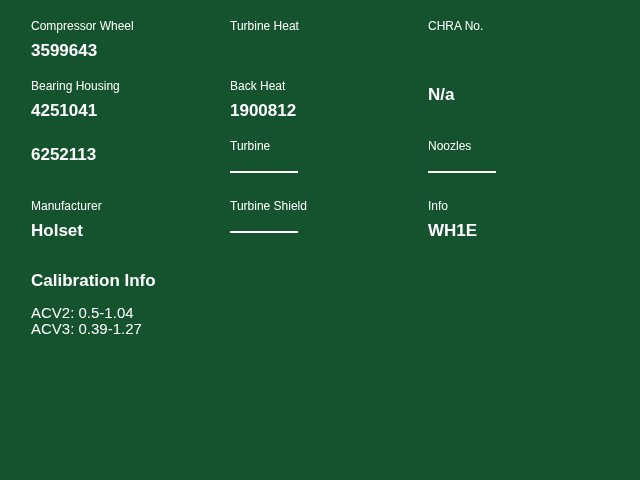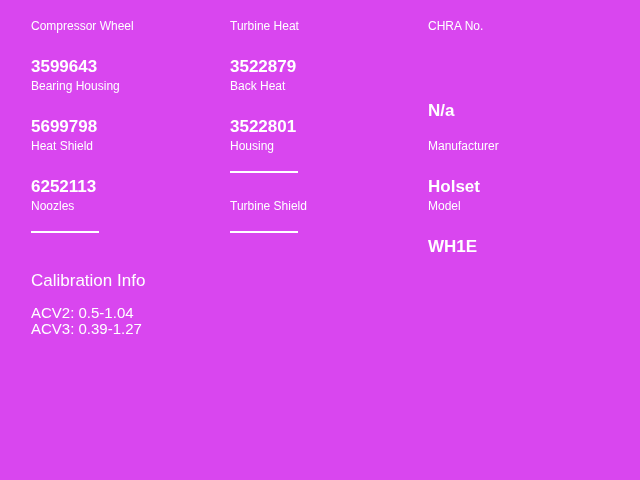--- a/index.html
+++ b/index.html
@@ -11,21 +11,21 @@
     width: 640px;
     height: 480px;
     overflow: hidden;
     font-family: "Liberation Sans", sans-serif;
     color: #ffffff;
   }
   .screen {
     position: relative;
     width: 640px;
     height: 480px;
-    background: #d946ef;
+    background: #14532d;
   }
   .fields-grid {
     position: absolute;
     top: 17px;
     left: 31px;
     display: grid;
     grid-template-columns: 199px 198px 182px;
     grid-auto-rows: 60px;
   }
   .cell { }
@@ -34,37 +34,37 @@
     font-weight: normal;
     color: #ffffff;
     line-height: 14px;
     padding-top: 2px;
     white-space: nowrap;
   }
   .field-value {
     font-size: 17px;
     font-weight: bold;
     color: #ffffff;
-    margin-top: 24px;
+    margin-top: 8px;
     white-space: nowrap;
   }
   .dash-line {
     width: 68px;
     height: 2px;
     background: #ffffff;
     margin-top: 18px;
   }
   .calibration {
     position: absolute;
     left: 31px;
     top: 271px;
   }
   .calibration-title {
     font-size: 17px;
-    font-weight: normal;
+    font-weight: bold;
     color: #ffffff;
     margin: 0 0 14px 0;
   }
   .calibration-line {
     font-size: 15px;
     font-weight: normal;
     color: #ffffff;
     line-height: 16px;
     white-space: nowrap;
   }
@@ -76,68 +76,66 @@
 
   <div class="fields-grid">
 
     <div class="cell">
       <div class="field-label">Compressor Wheel</div>
       <div class="field-value">3599643</div>
     </div>
 
     <div class="cell">
       <div class="field-label">Turbine Heat</div>
-      <div class="field-value">3522879</div>
     </div>
 
     <div class="cell">
       <div class="field-label">CHRA No.</div>
     </div>
 
     <div class="cell">
       <div class="field-label">Bearing Housing</div>
-      <div class="field-value">5699798</div>
+      <div class="field-value">4251041</div>
     </div>
 
     <div class="cell">
       <div class="field-label">Back Heat</div>
-      <div class="field-value">3522801</div>
+      <div class="field-value">1900812</div>
     </div>
 
     <div class="cell">
       <div class="field-value">N/a</div>
     </div>
 
     <div class="cell">
-      <div class="field-label">Heat Shield</div>
       <div class="field-value">6252113</div>
     </div>
 
     <div class="cell">
-      <div class="field-label">Housing</div>
+      <div class="field-label">Turbine</div>
+      <div class="dash-line"></div>
+    </div>
+
+    <div class="cell">
+      <div class="field-label">Noozles</div>
       <div class="dash-line"></div>
     </div>
 
     <div class="cell">
       <div class="field-label">Manufacturer</div>
       <div class="field-value">Holset</div>
     </div>
 
     <div class="cell">
-      <div class="field-label">Noozles</div>
-      <div class="dash-line"></div>
-    </div>
-
-    <div class="cell">
       <div class="field-label">Turbine Shield</div>
       <div class="dash-line"></div>
     </div>
 
     <div class="cell">
-      <div class="field-label">Model</div>
+      <div class="field-label">Info</div>
       <div class="field-value">WH1E</div>
     </div>
 
   </div>
 
   <div class="calibration">
     <div class="calibration-title">Calibration Info</div>
     <div class="calibration-line">ACV2: 0.5-1.04</div>
     <div class="calibration-line">ACV3: 0.39-1.27</div>
   </div>

